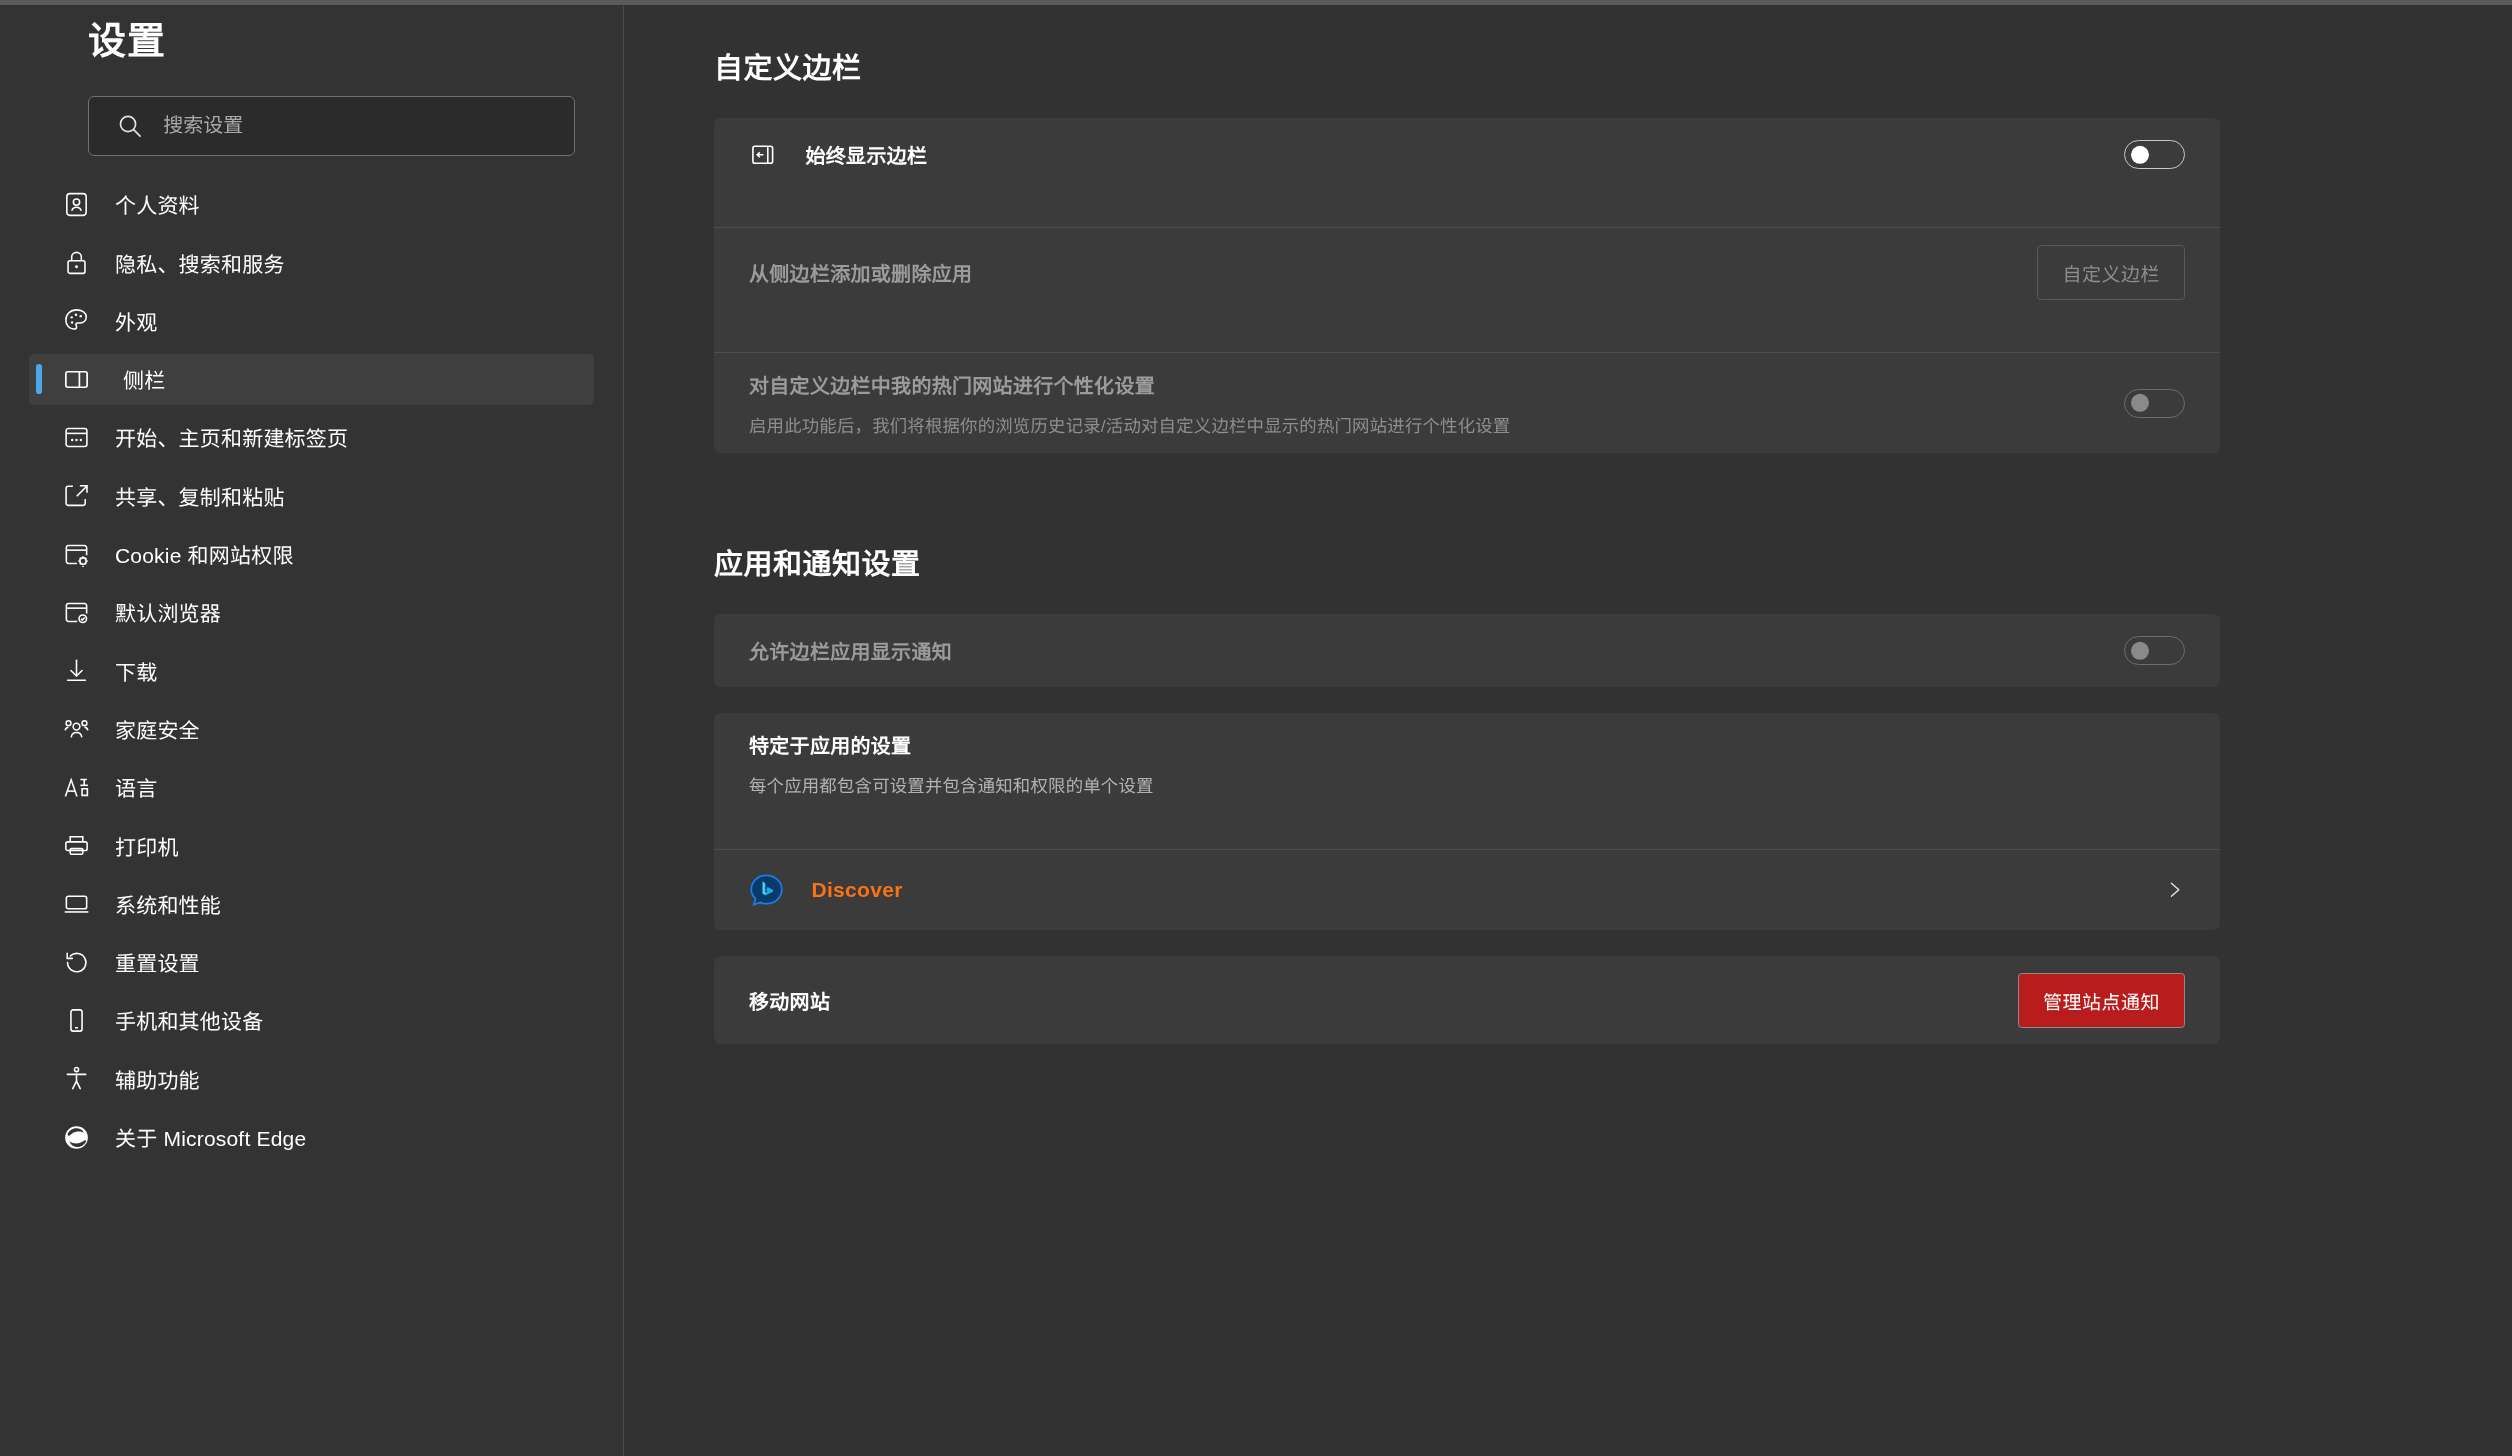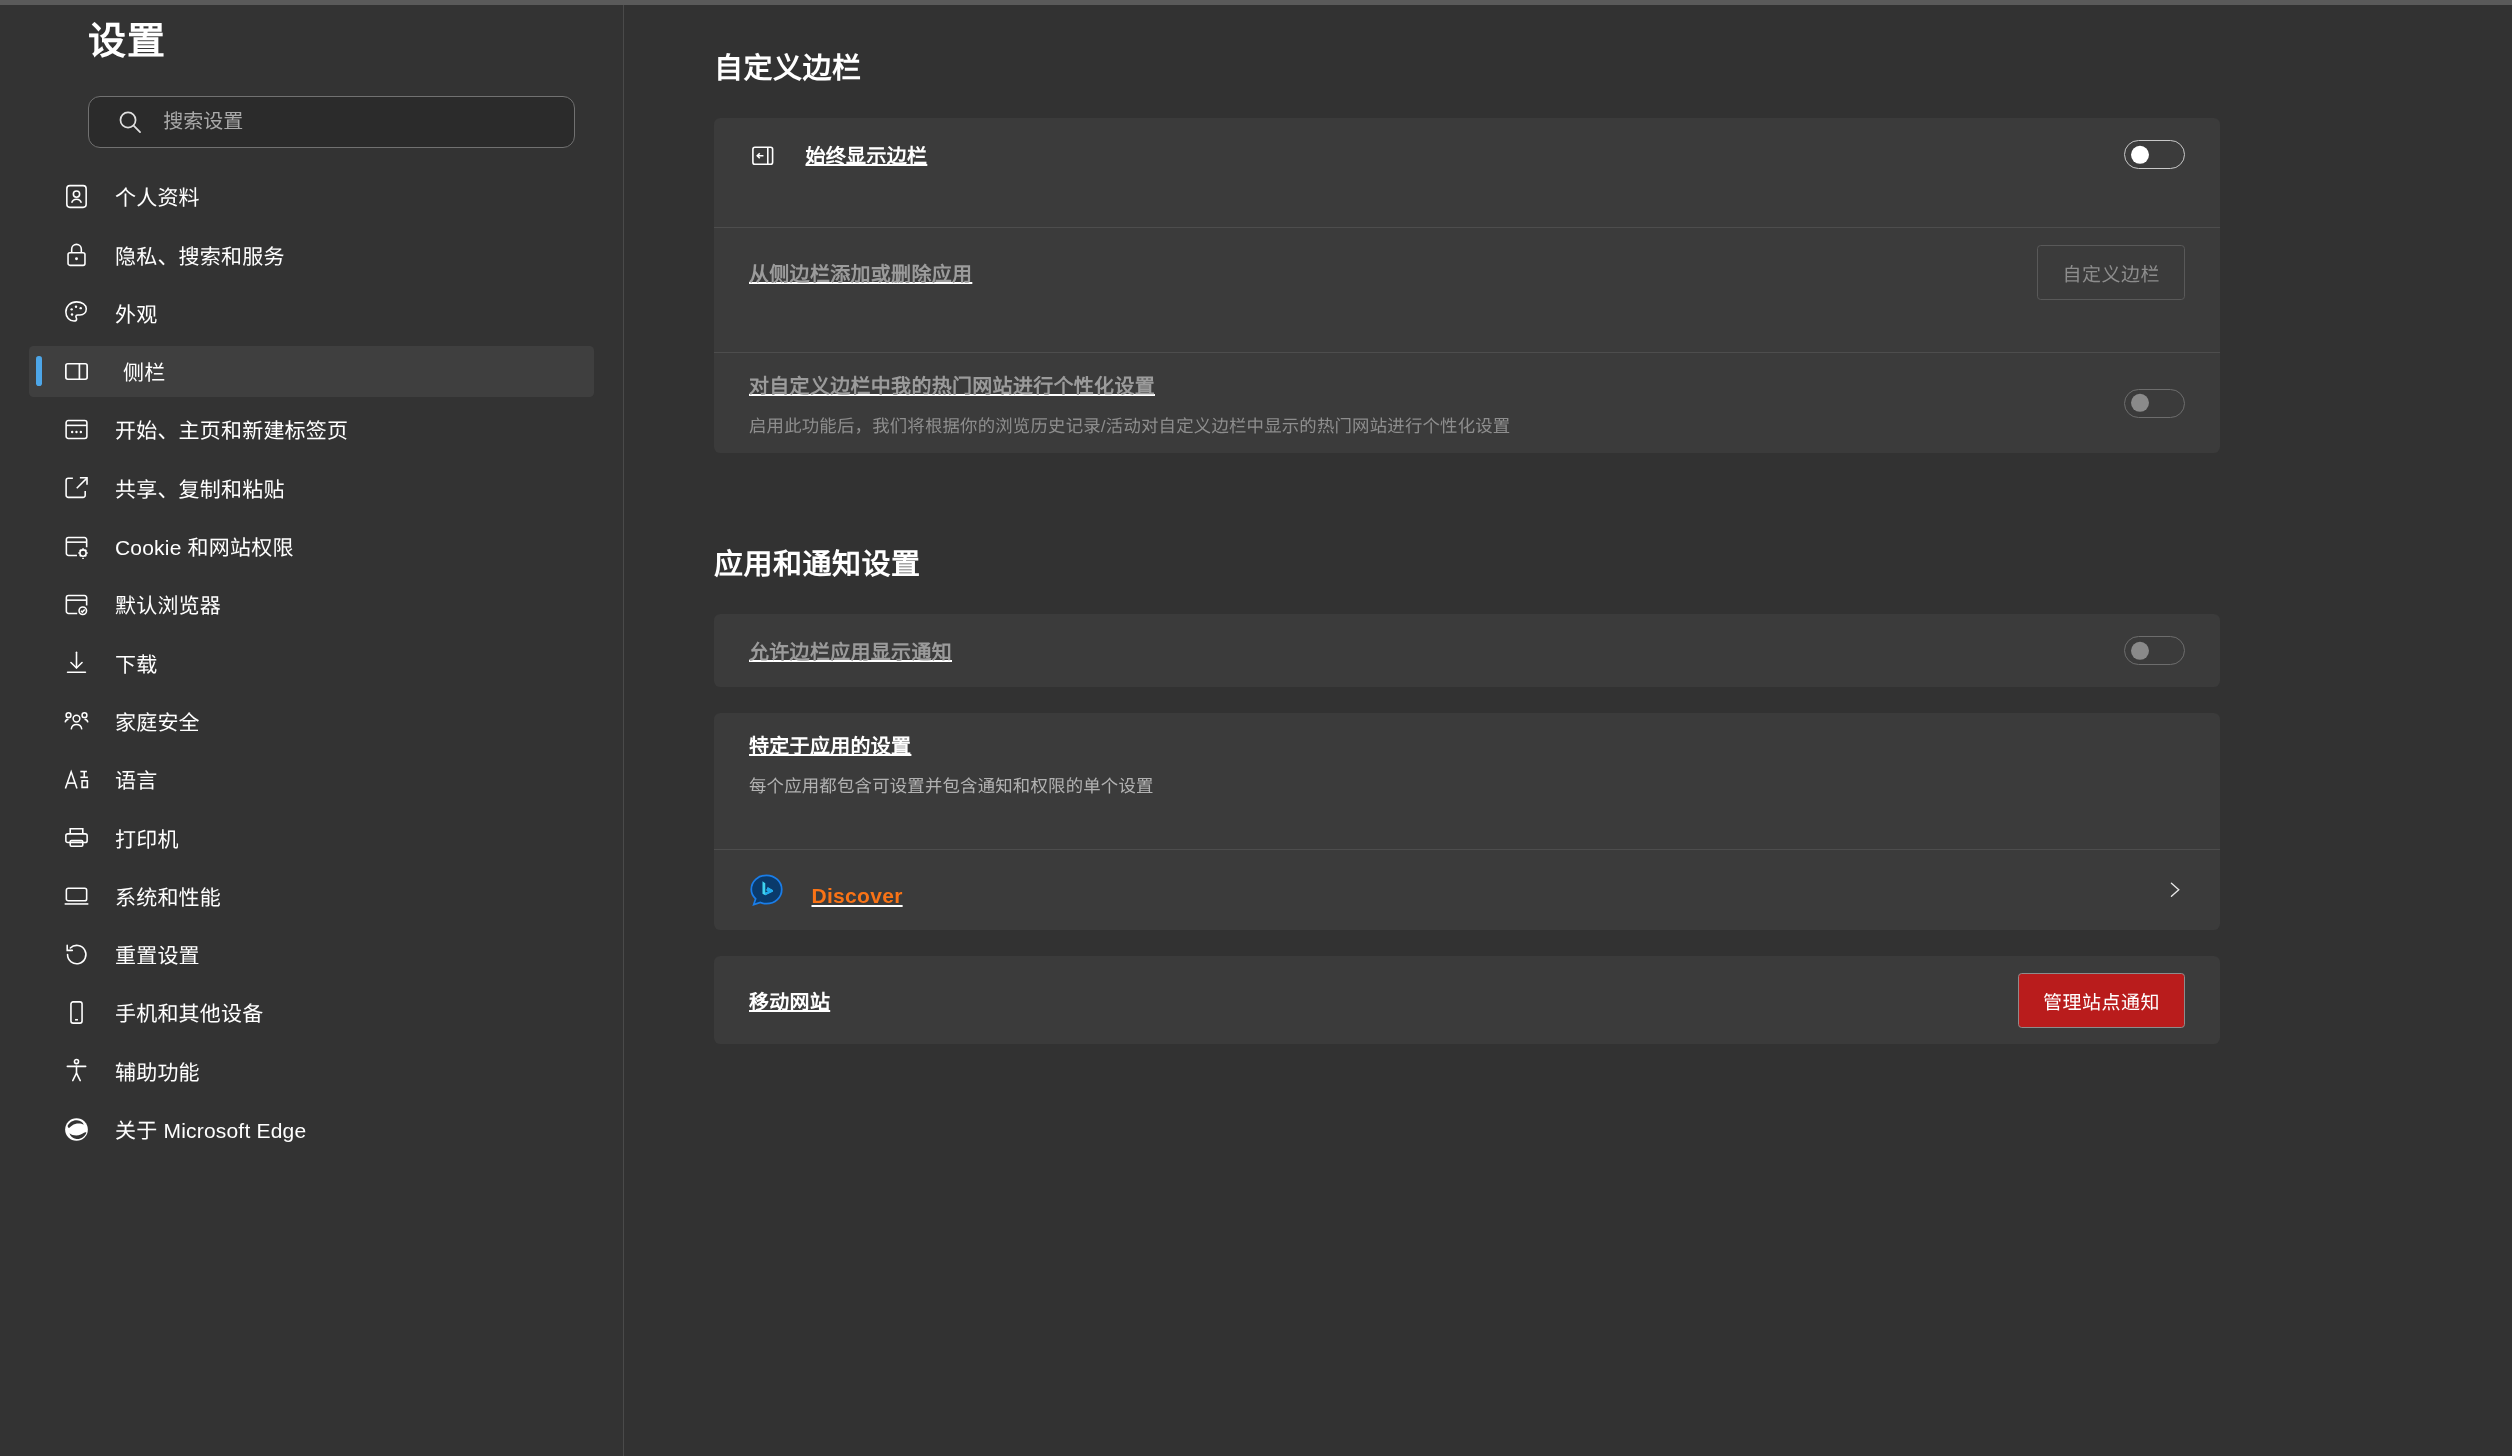--- a/index.html
+++ b/index.html
@@ -53,24 +53,24 @@
     margin-left: 88px;
     margin-bottom: 33px;
     letter-spacing: 0.9px;
     line-height: 1.1;
   }
 
   .search-wrap {
     position: relative;
     margin: 0 88px 0 88px;
     width: 487px;
-    height: 52px;
+    height: 60px;
     background: #2b2b2b;
     border: 0.9px solid #717171;
-    border-radius: 12px;
+    border-radius: 6px;
     display: flex;
     align-items: center;
     padding: 0 14.7px;
   }
   .search-icon {
     width: 27.5px; height: 27.5px;
     flex: 0 0 27.5px;
     margin-left: 12px;
     margin-right: 20px;
     display: block;
@@ -170,22 +170,21 @@
 
   .row-main {
     flex: 1 1 auto;
     min-width: 0;
     display: flex;
     flex-direction: column;
     justify-content: center;
   }
   .row-top {
     display: flex;
-    align-items: flex-end;
-    text-decoration: underline;
+    align-items: center;
   }
   .row-lead-icon {
     width: 27.5px; height: 27.5px;
     flex: 0 0 27.5px;
     margin-right: 29px;
     display: block;
   }
   .row-title {
     font-size: 20px;
     font-weight: 600;

